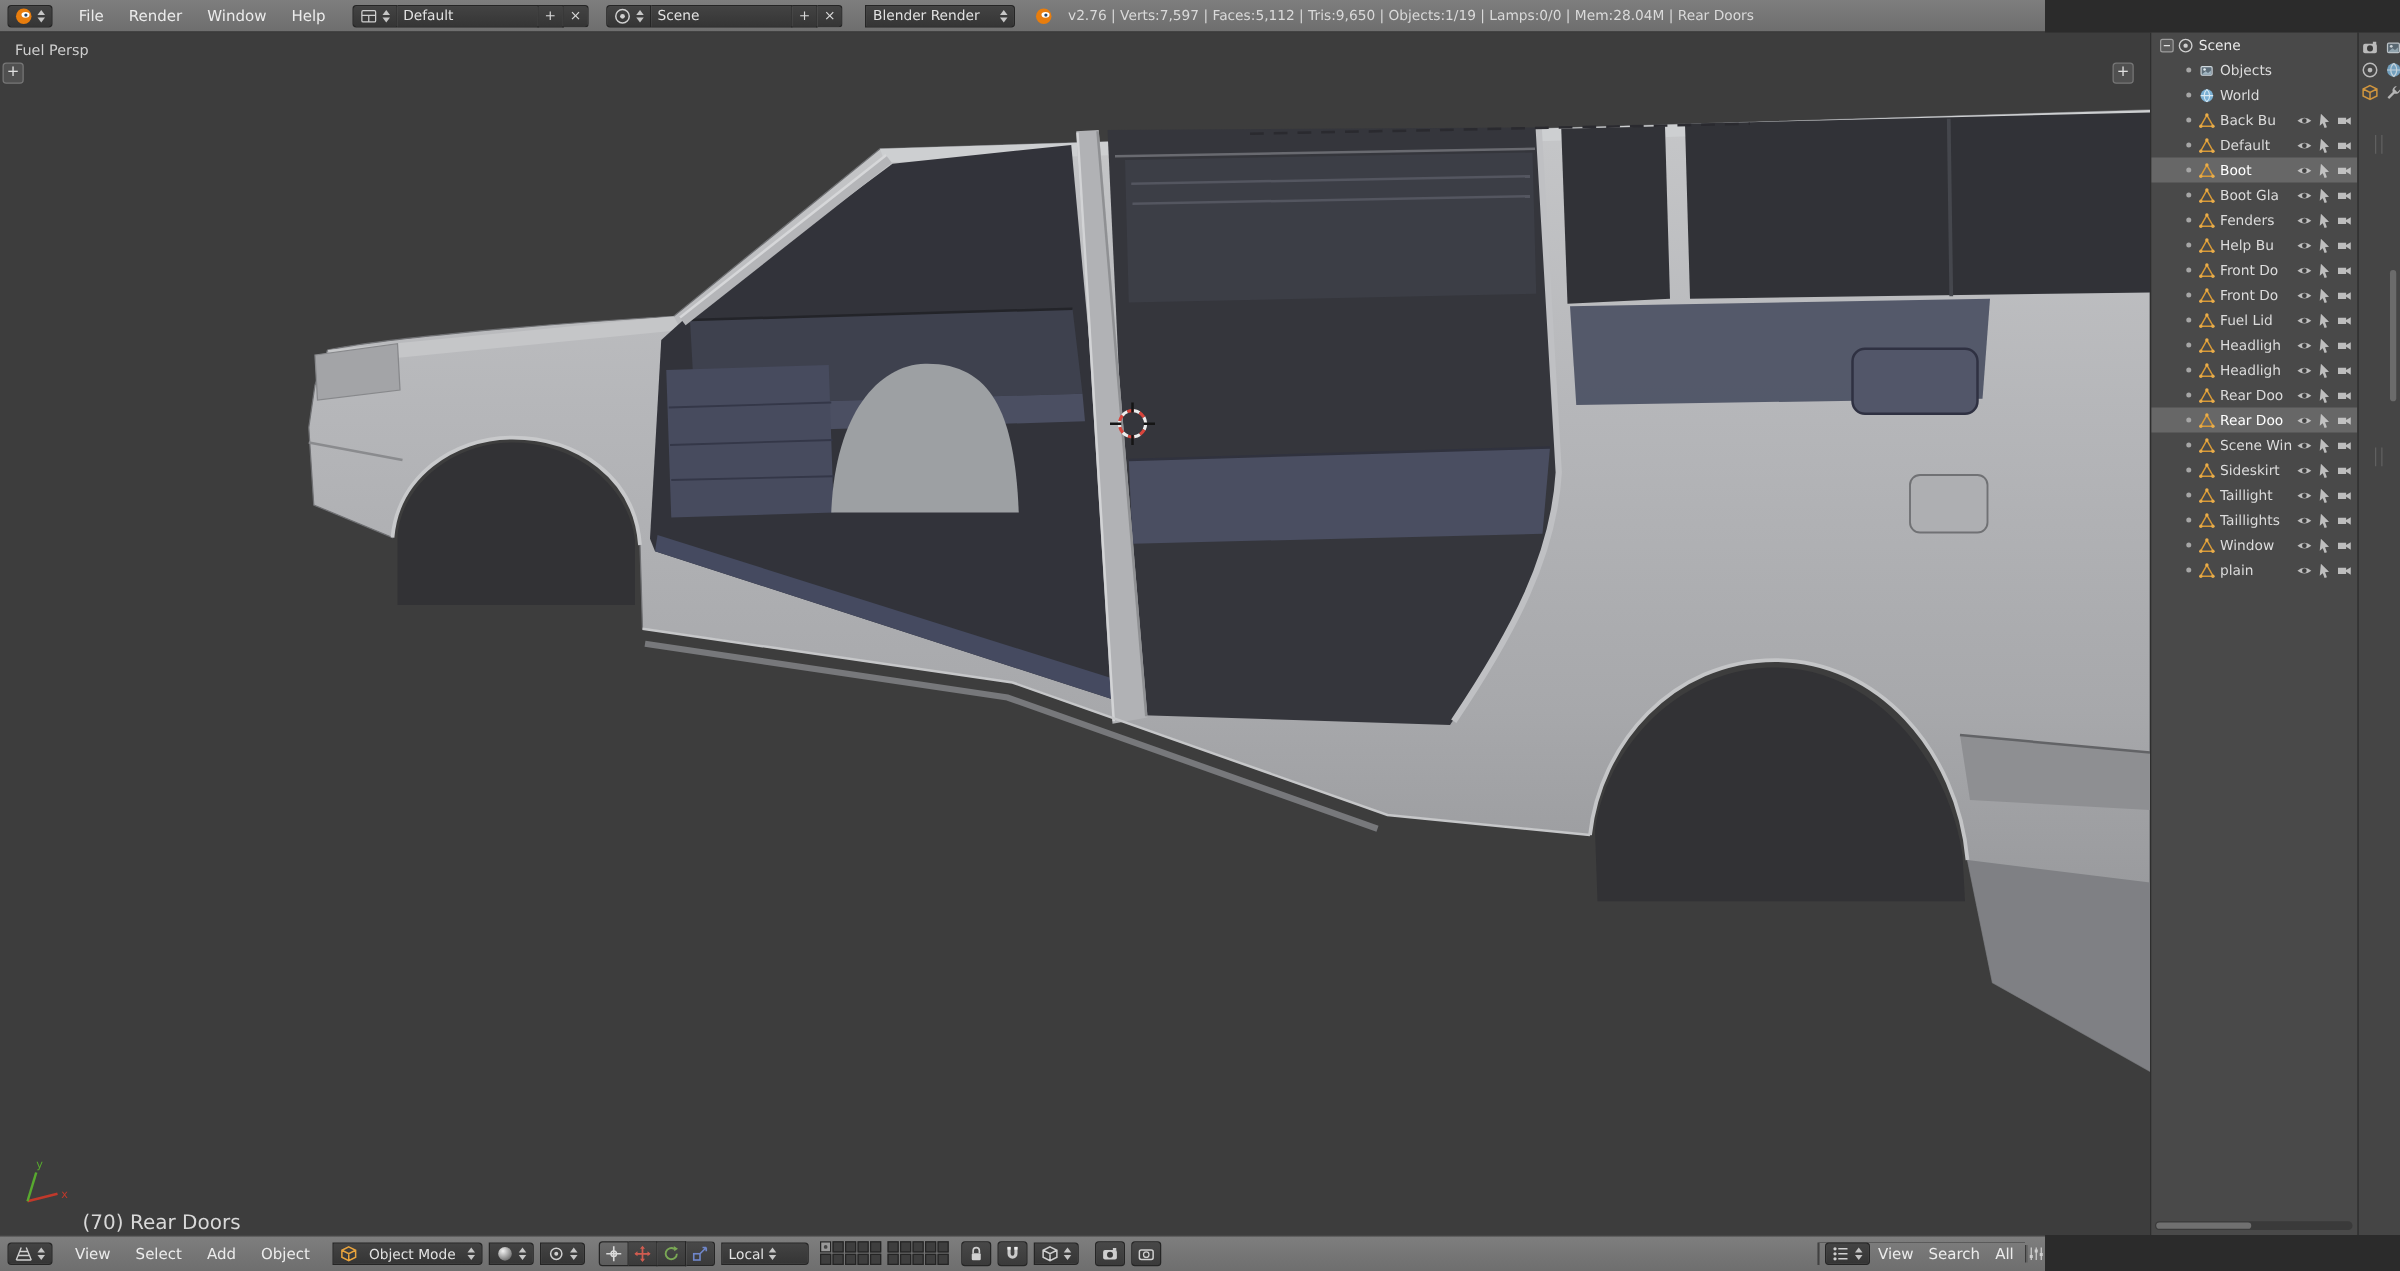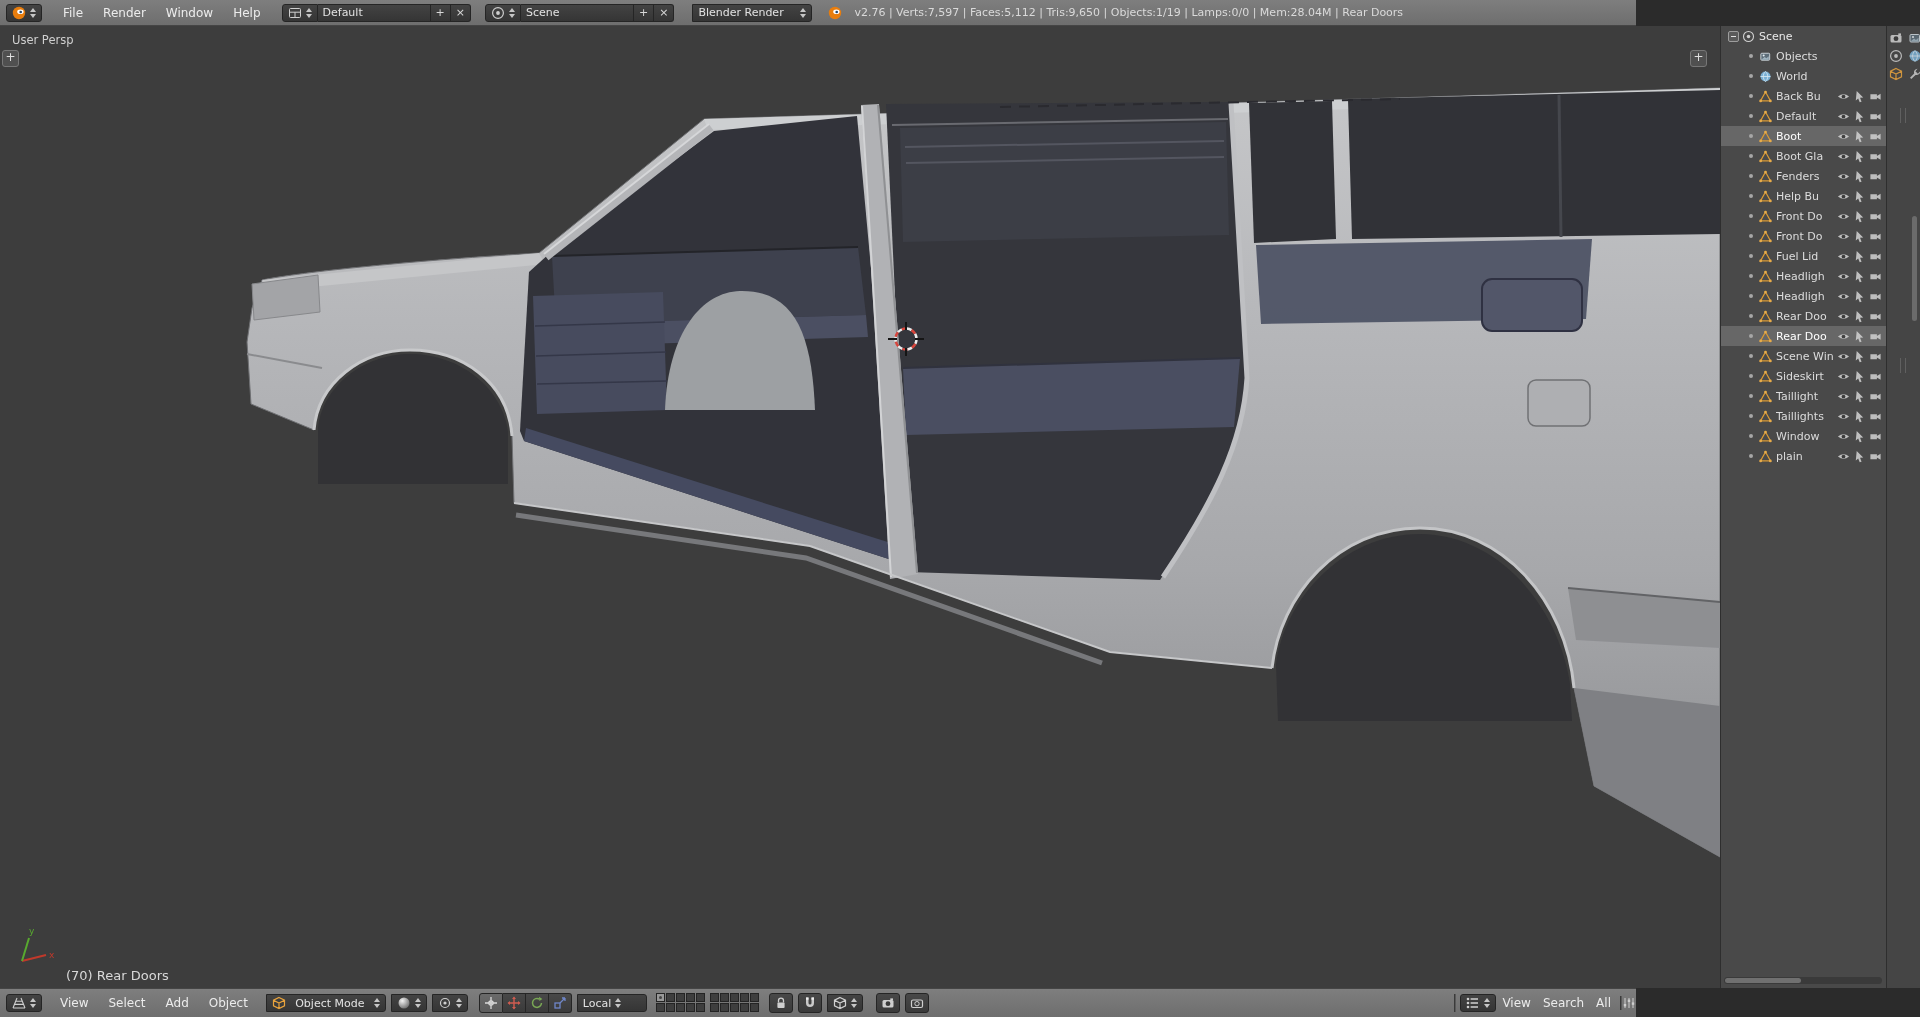--- a/index.html
+++ b/index.html
@@ -49,21 +49,21 @@
   .layer.active.dot::after{background:#454545}
 
   .bb-left{width:1720px;display:flex;align-items:center;padding:0 6px;gap:5px;box-sizing:border-box}
   .bb-outliner{width:166px;display:flex;align-items:center;gap:0;border-left:1px solid #595959;box-shadow:-1px 0 0 #3a3a3a;
                padding:0 4px;box-sizing:border-box}
   .bb-props{flex:1;display:flex;align-items:center;justify-content:center;border-left:1px solid #595959;box-shadow:-1px 0 0 #3a3a3a}
 
   
   #viewport{position:absolute;left:0;top:26px;width:1720px;height:962px;background:#3d3d3d;overflow:hidden}
   .vp-label{position:absolute;left:12px;top:7px;color:#cfcfcf;font-size:11.5px}
-  .vp-status{position:absolute;left:66px;top:942px;color:#d8d8d8;font-size:13px}
+  .vp-status{position:absolute;left:66px;top:942px;color:#d8d8d8;font-size:16px}
   .plus-tab{position:absolute;width:15px;height:15px;background:rgba(96,96,96,.55);border:1px solid #777;
             border-radius:3px;color:#e0e0e0;font-size:12px;line-height:13px;text-align:center}
   #tab-left{left:2px;top:24px}
   #tab-right{left:1690px;top:24px}
 
   
   #outliner{position:absolute;left:1720px;top:26px;width:166px;height:962px;background:#494949;
             border-left:1px solid #2e2e2e;box-sizing:border-box;overflow:hidden}
   .ol-row{display:flex;align-items:center;height:20px;padding-left:24px;color:#dcdcdc;font-size:11px;position:relative}
   .ol-row.root{padding-left:7px;color:#e9e9e9}
@@ -368,21 +368,21 @@
     </g>
 
     <g>
       <path d="M22,935 L46,929" stroke="#c0392b" stroke-width="2"></path>
       <path d="M22,935 L29,912" stroke="#58a92f" stroke-width="2"></path>
       <text x="49" y="932" font-size="9" fill="#c0392b" font-family="DejaVu Sans, sans-serif">x</text>
       <text x="29" y="908" font-size="9" fill="#58a92f" font-family="DejaVu Sans, sans-serif">y</text>
     </g>
   </svg>
 
-  <div class="vp-label">User Persp</div>
+  <div class="vp-label">Fuel Persp</div>
   <div class="vp-status">(70) Rear Doors</div>
   <div class="plus-tab" id="tab-left">+</div>
   <div class="plus-tab" id="tab-right">+</div>
 </div>
 
 <aside id="outliner">
   <div>
       <div class="ol-row root">
     <span class="ol-disclosure"></span>
     <span class="ol-icon">

